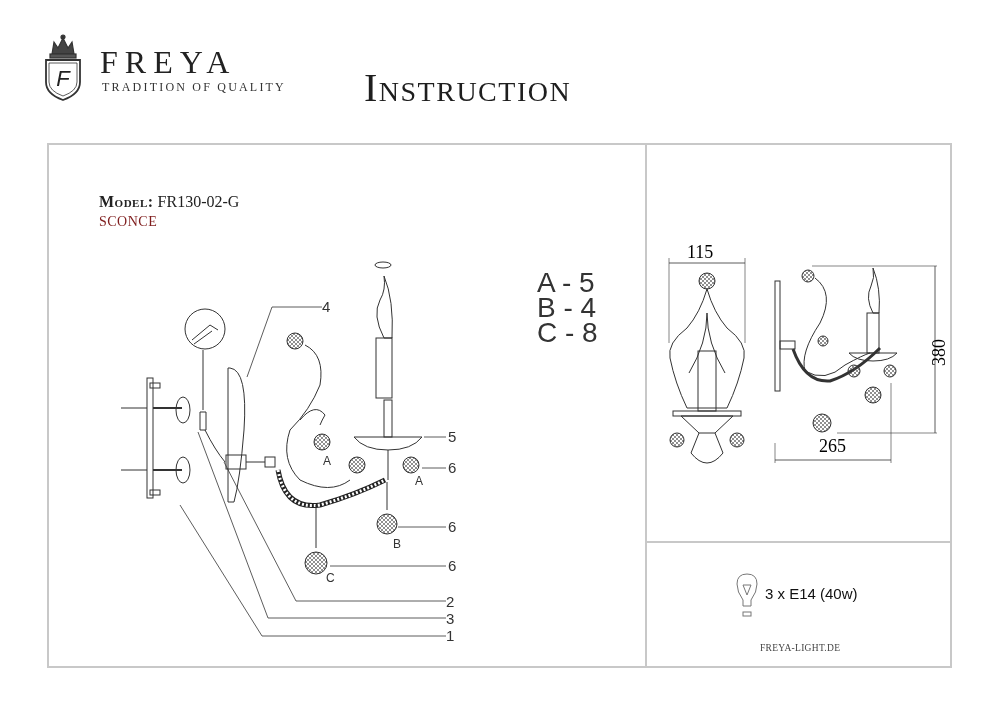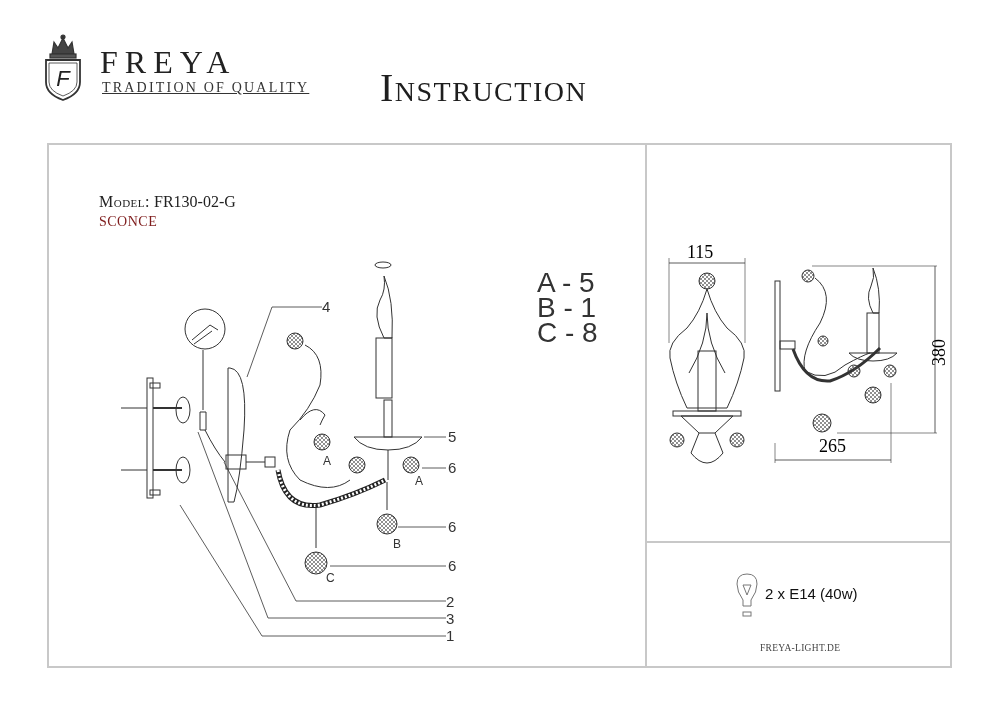--- a/index.html
+++ b/index.html
@@ -1,26 +1,26 @@
 <!DOCTYPE html>
 <html><head>
 <meta charset="utf-8">
 <style>
   html, body { margin:0; padding:0; background:#ffffff; }
   body { width:1000px; height:706px; position:relative; overflow:hidden; font-family:"Liberation Sans", sans-serif; color:#1a1a1a; }
   .abs { position:absolute; }
   .logo-shield { left:42px; top:32px; width:42px; height:70px; }
   .brand-name { left:100px; top:44px; font-family:"Liberation Serif", serif; font-size:32px; letter-spacing:7px; color:#222; font-weight:normal; line-height:36px; }
-  .brand-tag { left:102px; top:80px; font-family:"Liberation Serif", serif; font-size:14px; letter-spacing:2.2px; color:#333;text-decoration:underline; }
-  .title { left:380px; top:66px; font-family:"Liberation Serif", serif; font-size:40px; color:#1e1e1e; letter-spacing:1.5px; font-variant:small-caps; line-height:44px; }
+  .brand-tag { left:102px; top:80px; font-family:"Liberation Serif", serif; font-size:12px; letter-spacing:2.2px; color:#333; }
+  .title { left:364px; top:66px; font-family:"Liberation Serif", serif; font-size:40px; color:#1e1e1e; letter-spacing:1.5px; font-variant:small-caps; line-height:44px; }
   .frame { left:47px; top:143px; width:905px; height:525px; border:2px solid #c8c8c8; box-sizing:border-box; }
   .vdiv { left:645px; top:143px; width:2px; height:525px; background:#c8c8c8; }
   .hdiv { left:645px; top:541px; width:307px; height:2px; background:#c8c8c8; }
   .model { left:99px; top:192px; font-family:"Liberation Serif", serif; font-size:16px; color:#222; line-height:20px; }
-  .model b { font-variant:small-caps; font-weight:normal; letter-spacing:0.5px; }
+  .model b { font-variant:small-caps; font-weight:bold; letter-spacing:0.5px; }
   .model-type { left:99px; top:214px; font-family:"Liberation Serif", serif; font-size:14px; color:#7f1d1d; letter-spacing:0.5px; }
   .parts { left:537px; top:270px; font-size:28px; line-height:25px; color:#333; }
   .bulb-text { left:765px; top:585px; font-size:15px; color:#111; }
   .site { left:760px; top:643px; font-family:"Liberation Serif", serif; font-size:9.5px; color:#444; letter-spacing:0.3px;text-align:right; }
   .dim { font-family:"Liberation Serif", serif; font-size:18px; color:#222; }
   svg text { font-family:"Liberation Sans", sans-serif; }
 </style>
 </head>
 <body>
 
@@ -43,21 +43,21 @@
 <div class="abs hdiv"></div>
 
 <div class="abs model">
   <b>Model:</b>
   <span>FR130-02-G</span>
 </div>
 <div class="abs model-type">SCONCE</div>
 
 <div class="abs parts">
   <div>A - 5</div>
-  <div>B - 1</div>
+  <div>B - 4</div>
   <div>C - 8</div>
 </div>
 
 <svg class="abs" style="left:0;top:0" width="645" height="706">
   <defs>
     <pattern id="crys" width="4" height="4" patternUnits="userSpaceOnUse">
       <path d="M0 0 L4 4 M4 0 L0 4" stroke="#444" stroke-width="0.6"></path>
     </pattern>
   </defs>
   <g fill="none" stroke="#333" stroke-width="1">
@@ -176,14 +176,14 @@
   <text x="0" y="0" class="dim" transform="translate(300,223) rotate(-90)">380</text>
 </svg>
 
 <svg class="abs" style="left:735px;top:572px" width="24" height="48">
   <g fill="none" stroke="#777" stroke-width="1">
     <path d="M12 2 Q2 2 2 12 Q2 20 8 28 L8 34 L16 34 L16 28 Q22 20 22 12 Q22 2 12 2 Z"></path>
     <path d="M8 13 L16 13 L12 23 Z"></path>
     <rect x="8" y="40" width="8" height="4"></rect>
   </g>
 </svg>
-<div class="abs bulb-text">2 x E14 (40w)</div>
+<div class="abs bulb-text">3 x E14 (40w)</div>
 <div class="abs site">FREYA-LIGHT.DE</div>
 
 </body></html>

